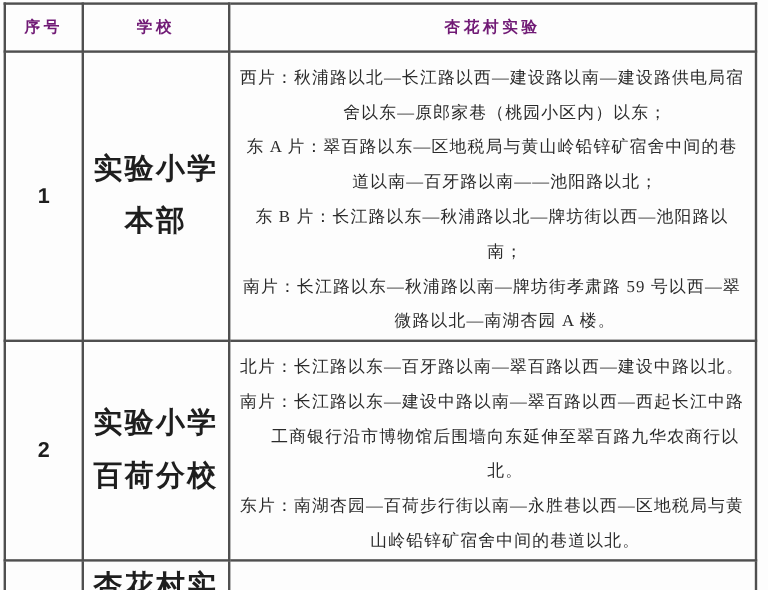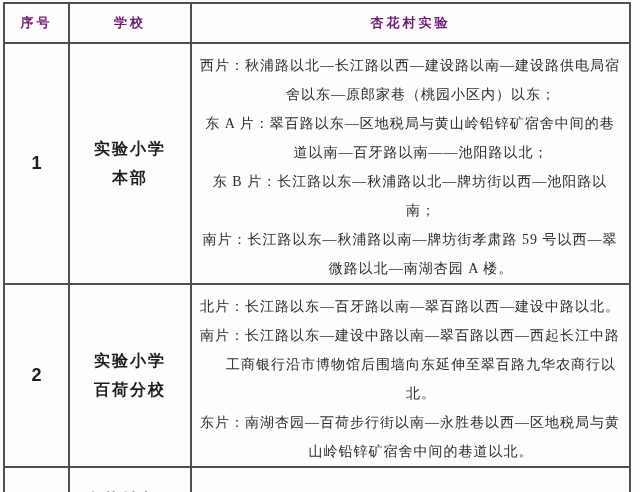--- a/index.html
+++ b/index.html
@@ -36,21 +36,21 @@
   }
   td.num-cell {
     text-align: center;
     font-family: "Liberation Sans", "DejaVu Sans", sans-serif;
     font-weight: bold;
     font-size: 18px;
     color: #1e1e1e;
   }
   td.school-cell {
     text-align: center;
-    font-size: 16px;
+    font-size: 24px;
     font-weight: bold;
     line-height: 1.8;
     letter-spacing: 2px;
     white-space: pre-line;
     color: #1e1e1e;
   }
   td.range-cell {
     vertical-align: top;
     padding: 7px 8px 0 7px;
     font-size: 14px;

